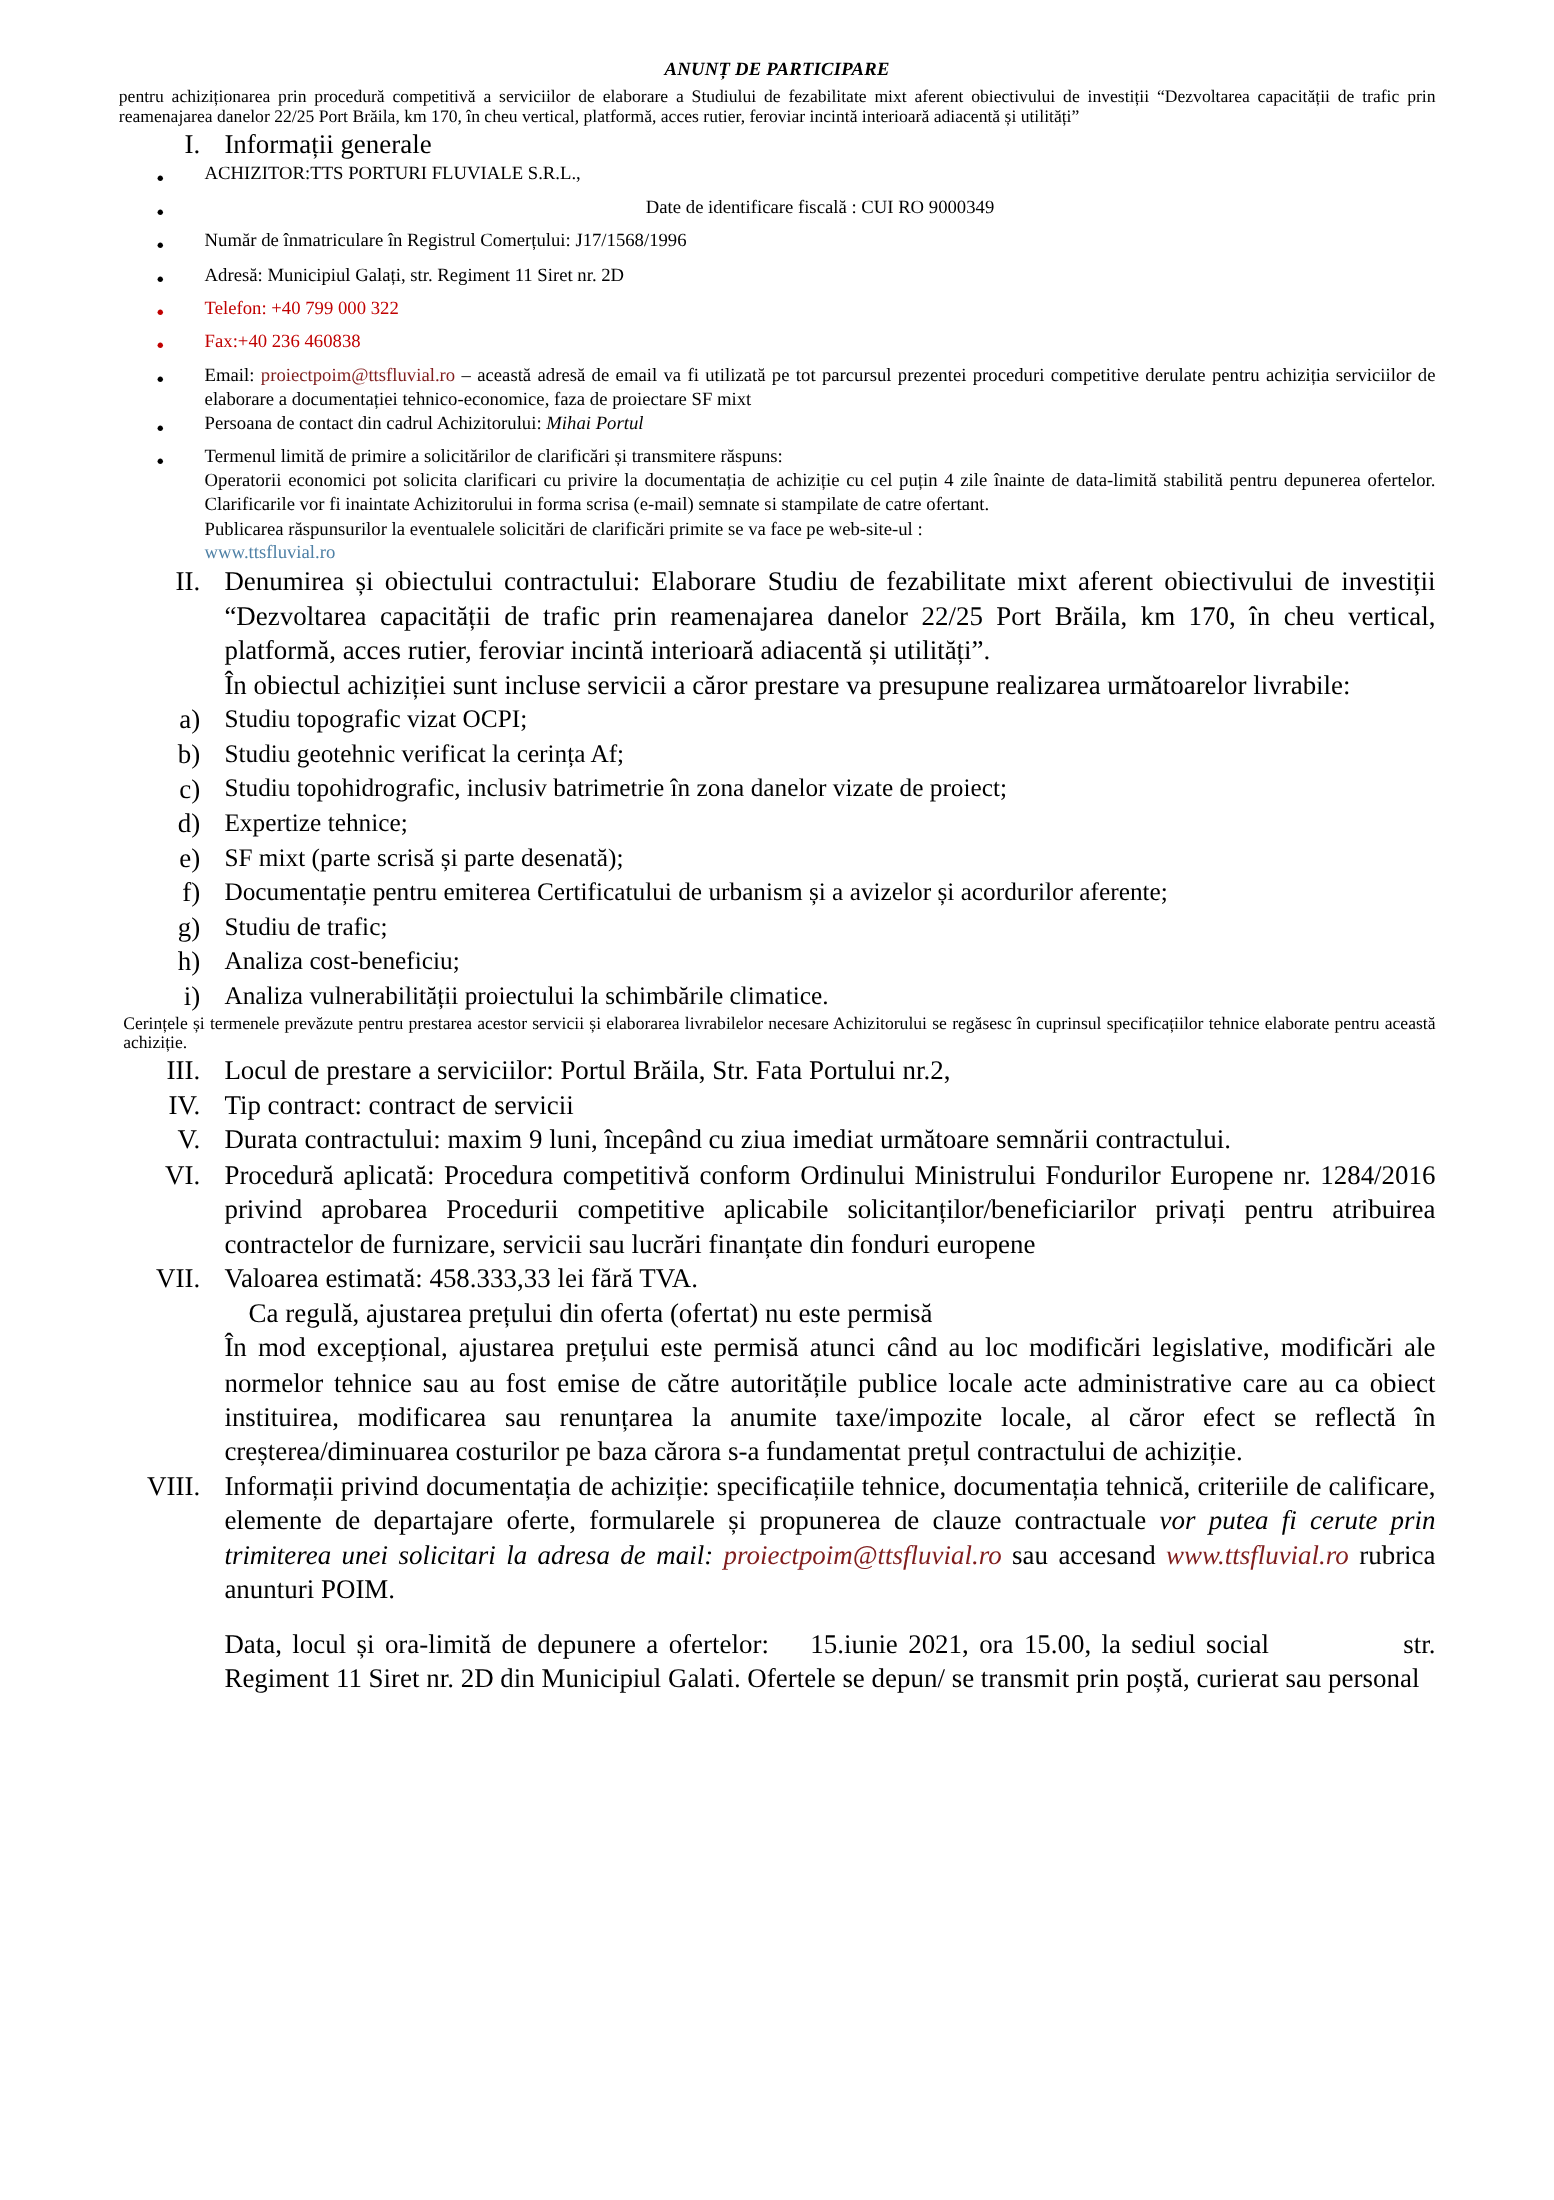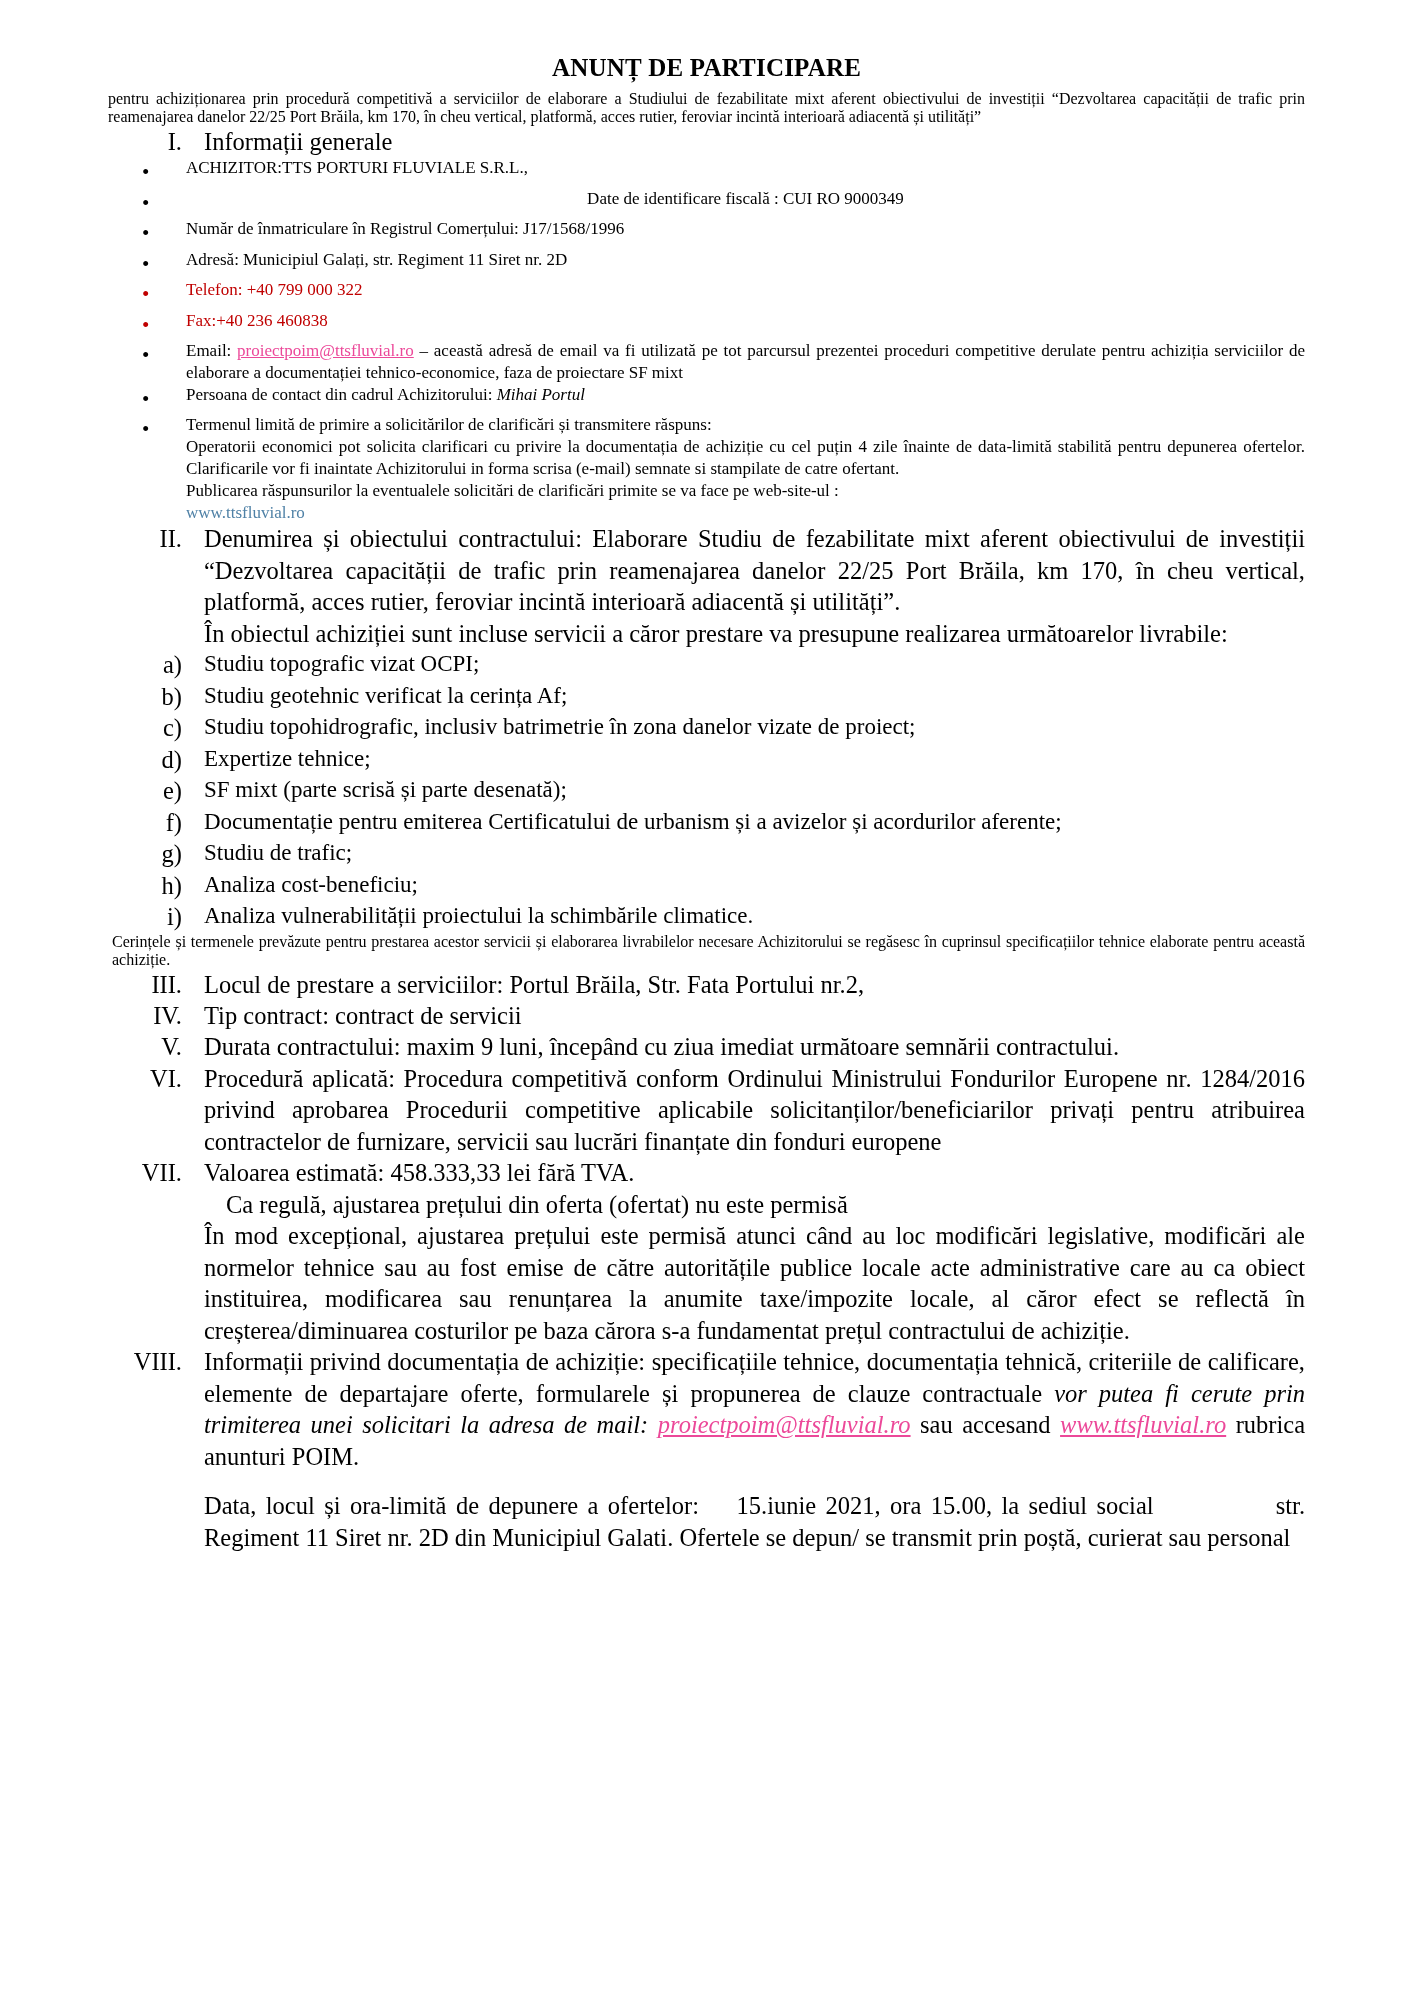--- a/index.html
+++ b/index.html
@@ -17,25 +17,26 @@
   .page {
     width: 1413px;
     min-height: 2000px;
     box-sizing: border-box;
     padding: 52px 108px 40px 108px;
     background: #ffffff;
     position: relative;
   }
   .doc-title {
     text-align: center;
-    font-size: 25px;
+    font-size: 17px;
     font-weight: bold;
     letter-spacing: 0.2px;
     margin: 0 0 6px 0;
     line-height: 1.28;
+    font-style: italic;
   }
   .justify {
     text-align: justify;
     text-justify: inter-word;
   }
   .intro {
     text-align: justify;
     text-justify: inter-word;
     margin: 0 0 0 0;
   }
@@ -81,22 +82,21 @@
     flex: 1 1 auto;
     text-align: justify;
     text-justify: inter-word;
     font-size: 17px;
     line-height: 1.285;
   }
   .red {
     color: #c00000;
   }
   .link {
-    color: #ec4899;
-    text-decoration: underline;
+    color: #7f1d1d;
   }
   .link-plain {
     color: #4f81a6;
     text-decoration: none;
   }
   .ital {
     font-style: italic;
   }
   
   .letter-list {

